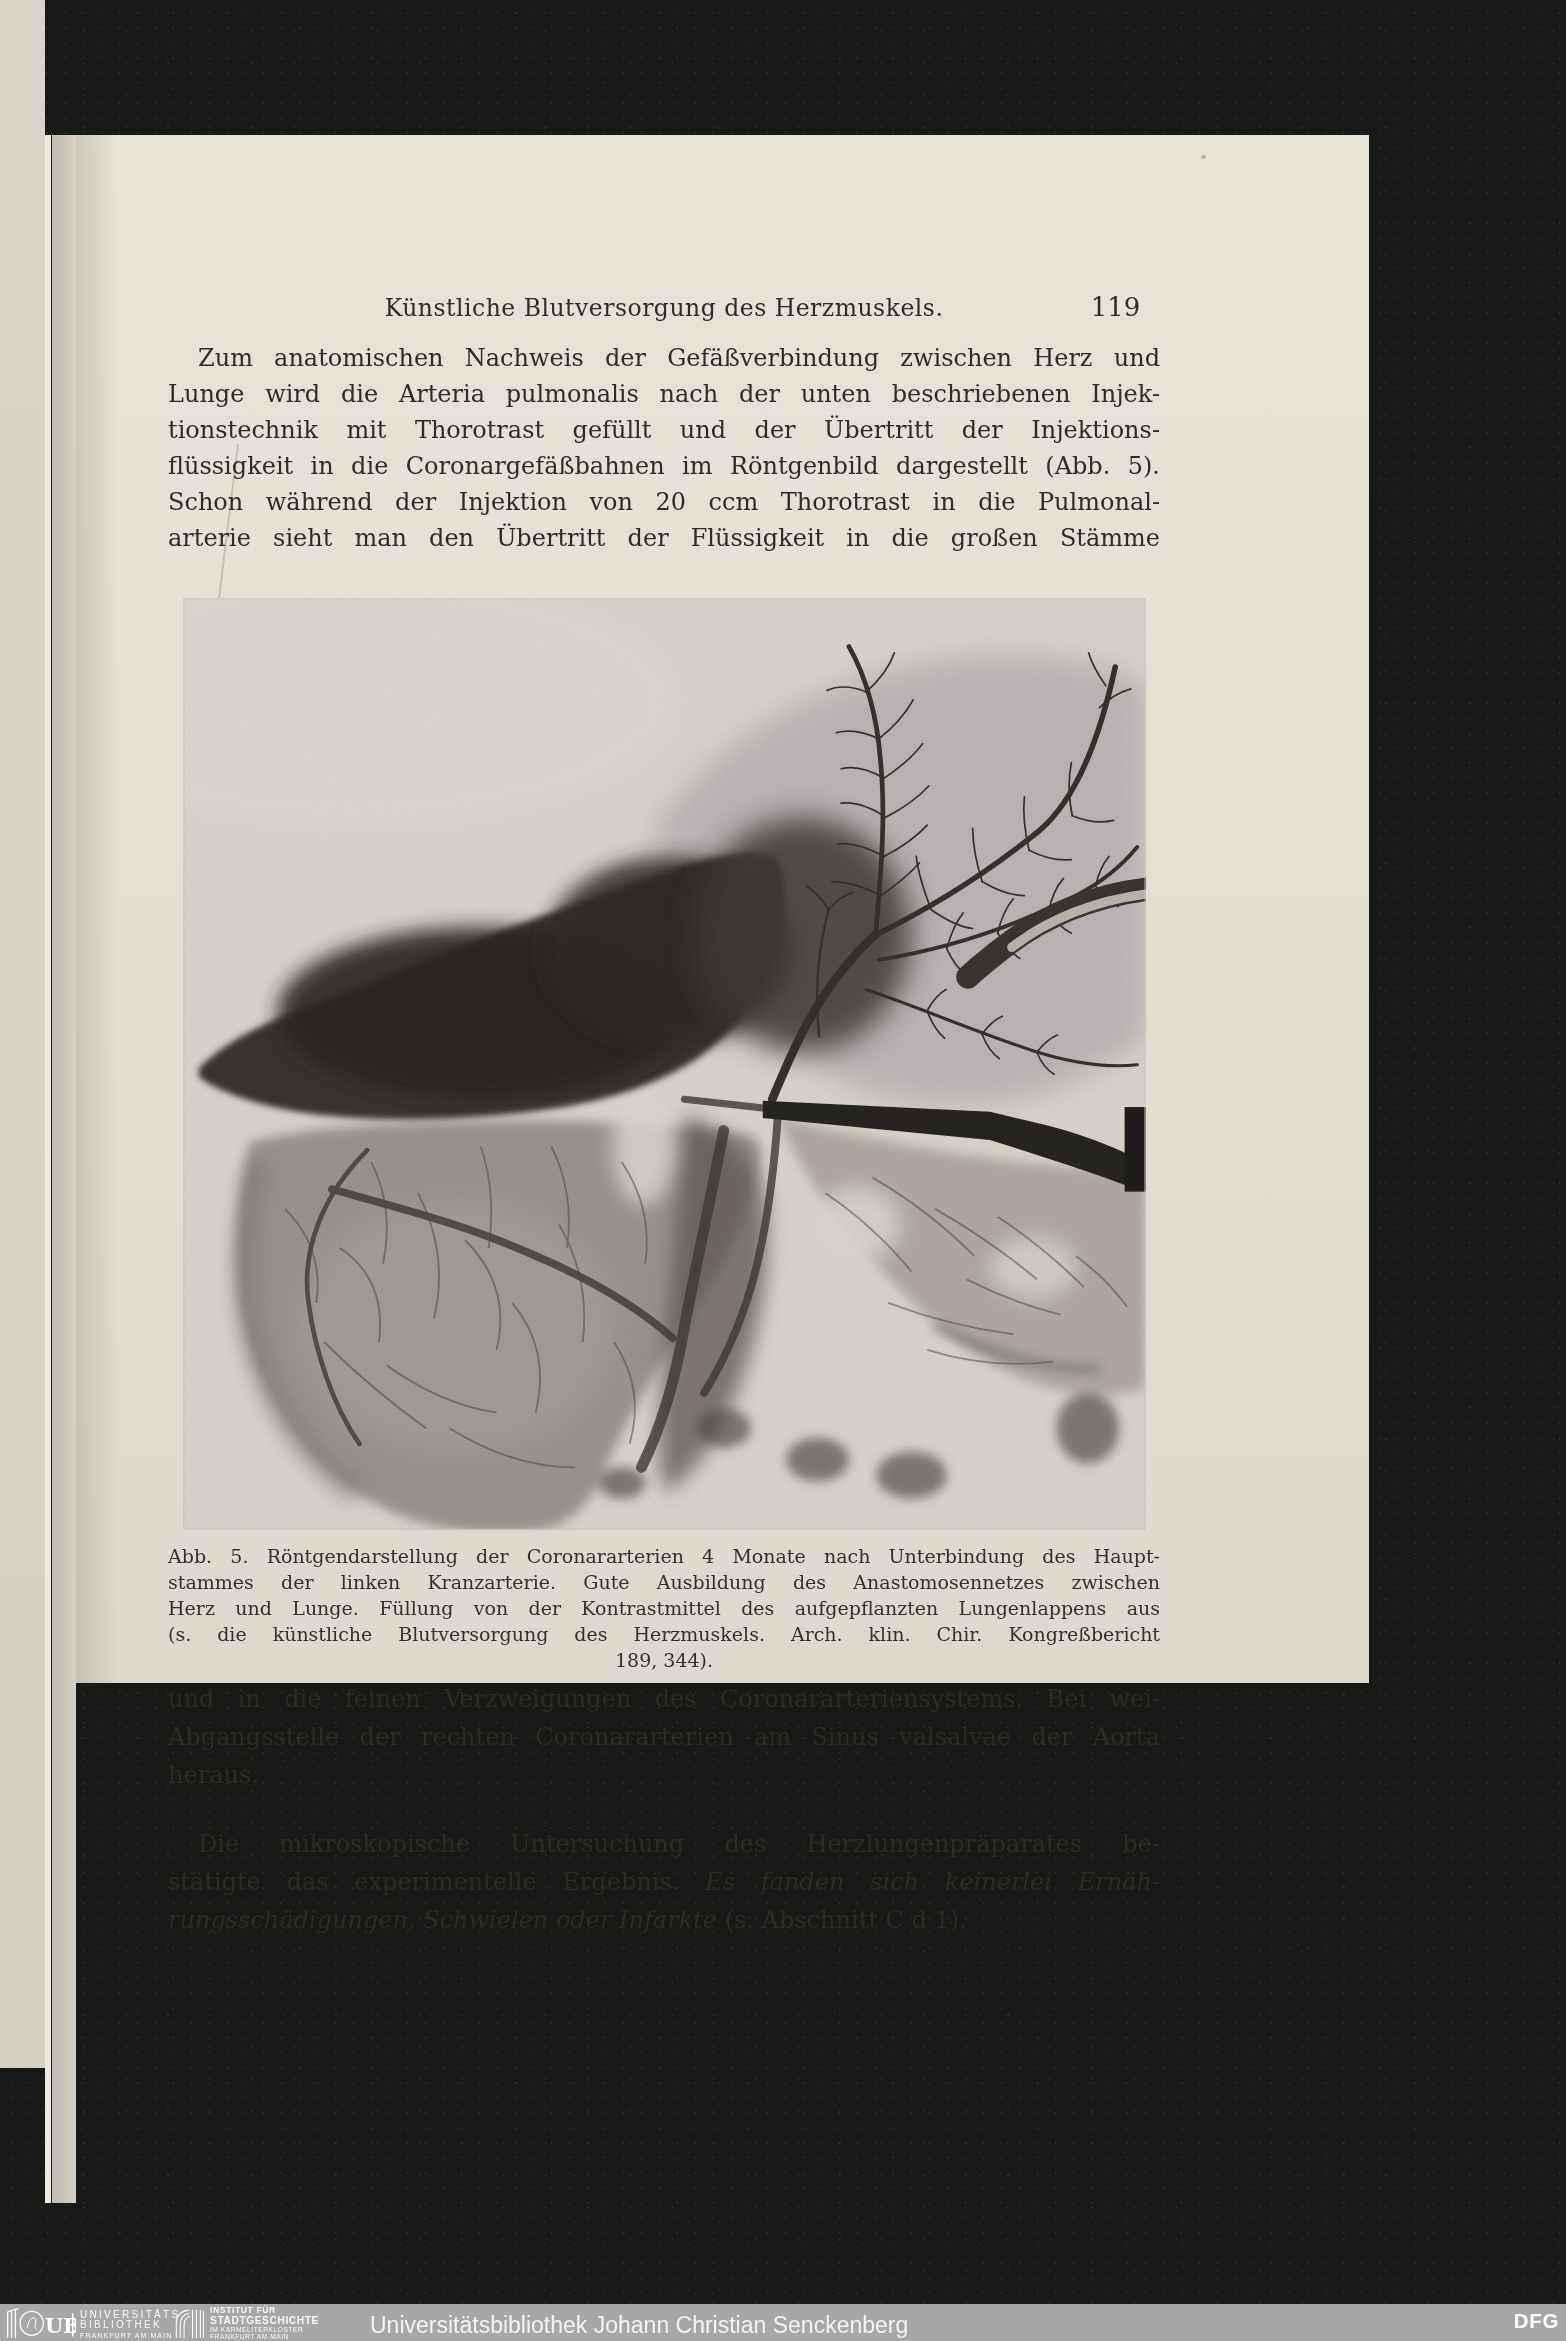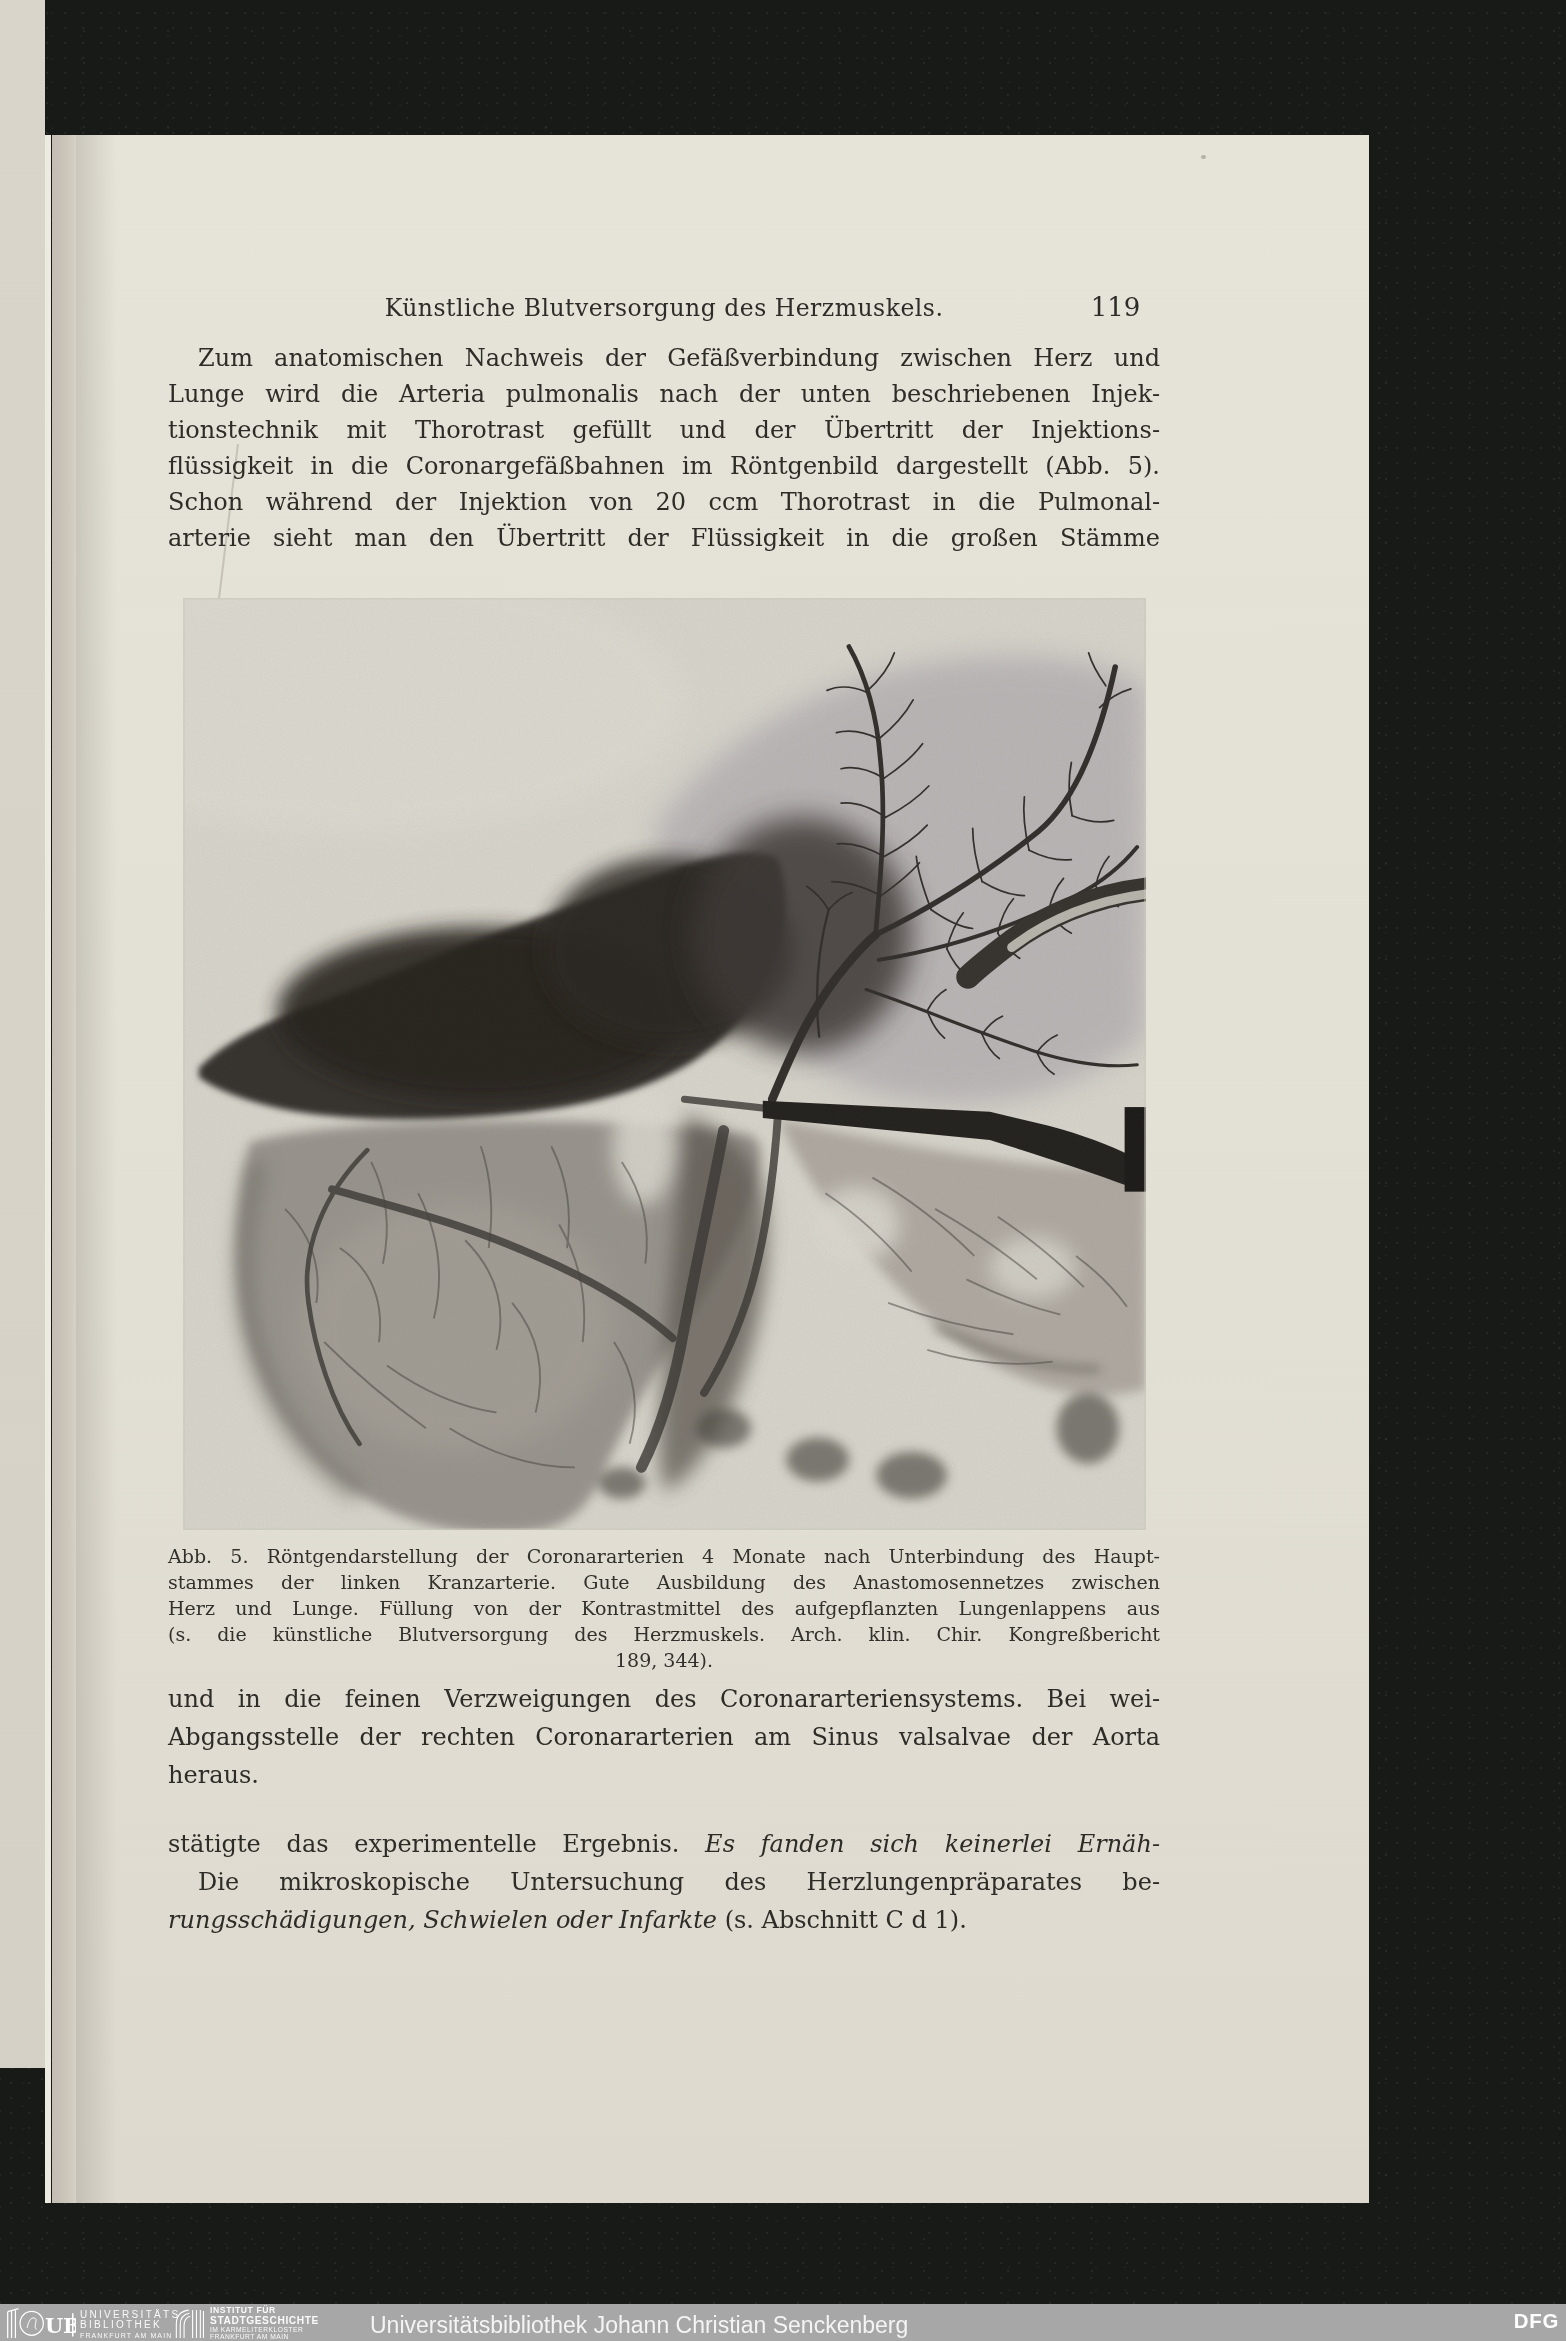--- a/index.html
+++ b/index.html
@@ -11,21 +11,21 @@
       radial-gradient(rgba(110,130,110,.15) 0.9px, transparent 1.3px);
     background-size:18px 15px,29px 23px,42px 32px;
     background-position:2.3px 5.5px,8.6px 1.6px,21px 15px;
     font-family:"DejaVu Serif","Liberation Serif",serif;}
   .abs{position:absolute;}
 
   
   #page-edge-strip{left:0;top:172;width:45px;height:2068px;background:linear-gradient(180deg,#d9d5ca,#d5d1c6);}
   #page-edge-highlight{left:45px;top:135px;width:6.3px;height:2068px;background:#edebdf;}
   #page-crease{left:52px;top:135px;width:24px;height:2068px;background:linear-gradient(90deg,#c3bcb2,#cdc7bc 70%,#d6d2c7);}
-  #page-main{left:76px;top:135px;width:1293px;height:2068px;
+  #page-main{left:76px;top:135px;width:1293px;height:1548px;
     background:
       linear-gradient(90deg,rgba(140,135,122,.30) 0px,rgba(0,0,0,0) 41px),
       linear-gradient(180deg,#e6e3d9 0%,#e2dfd5 55%,#ded9cf 100%);}
   #page-crack{left:145px;top:308px;width:1.6px;height:262px;background:rgba(125,120,105,.30);transform:rotate(7deg);}
   #dust-speck{left:1125px;top:20.4px;width:4.7px;height:3.9px;border-radius:50%;background:rgba(130,127,115,.5);}
 
   
   .col{left:92px;width:992px;}
   #header-row{top:159px;height:38px;}
   #header-title{position:absolute;left:0;right:0;text-align:center;font-size:23.5px;letter-spacing:0.5px;color:#2e2c28;}
@@ -235,22 +235,22 @@
       <div class="cline">189, 344).</div>
     </div>
 
     <div class="abs col body-par" id="paragraph-2">
       <div class="jline">und in die feinen Verzweigungen des Coronararteriensystems.  Bei wei-</div>
       <div class="jline">Abgangsstelle der rechten Coronararterien am Sinus valsalvae der Aorta</div>
       <div class="lline">heraus.</div>
     </div>
 
     <div class="abs col body-par" id="paragraph-3">
+      <div class="jline indent">Die mikroskopische Untersuchung des Herzlungenpräparates be-</div>
       <div class="jline"><span>stätigte das experimentelle Ergebnis. </span><span class="it">Es fanden sich keinerlei Ernäh-</span></div>
-      <div class="jline indent">Die mikroskopische Untersuchung des Herzlungenpräparates be-</div>
       <div class="lline"><span class="it">rungsschädigungen, Schwielen oder Infarkte </span><span>(s. Abschnitt C d 1).</span></div>
     </div>
   </div>
 
   <div class="abs" id="footer-bar" style="background:#a7a7a7;">
 
     <svg class="flogo" style="left:6.3px" width="70" height="31" viewBox="0 0 90 40">
       <g stroke="#fff" fill="none" stroke-width="1.6">
         <path d="M2,6 L2,40"></path>
           <path d="M7,5 L7,40"></path>

